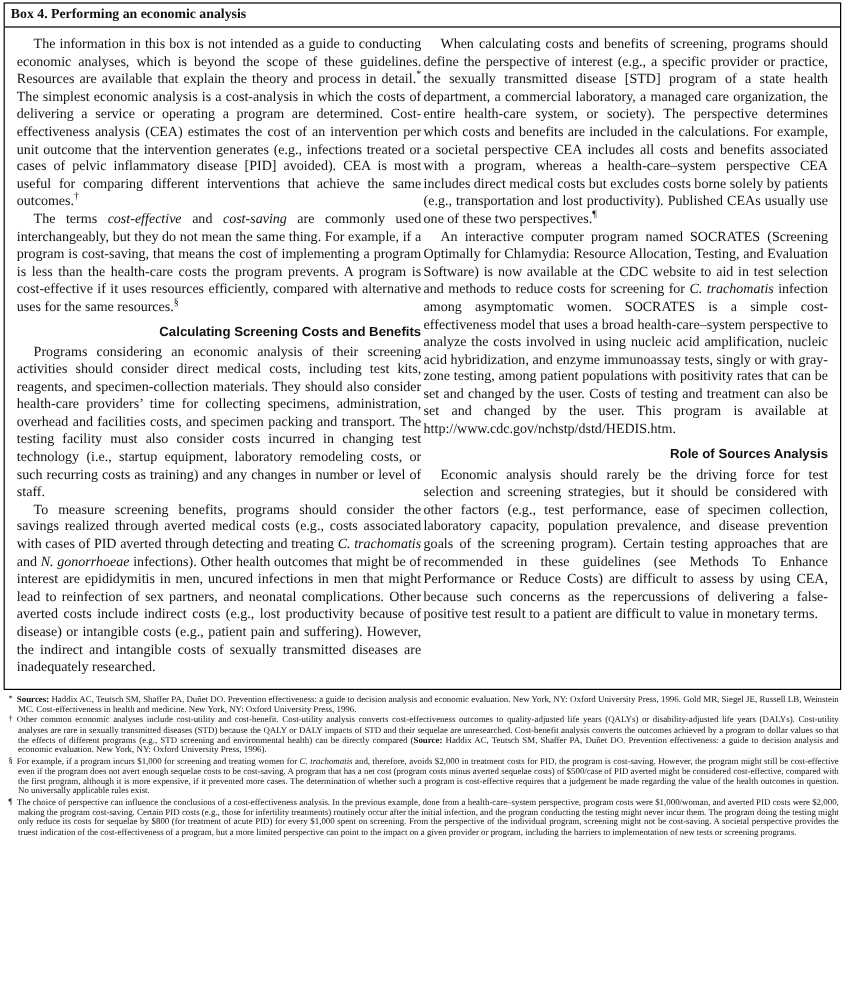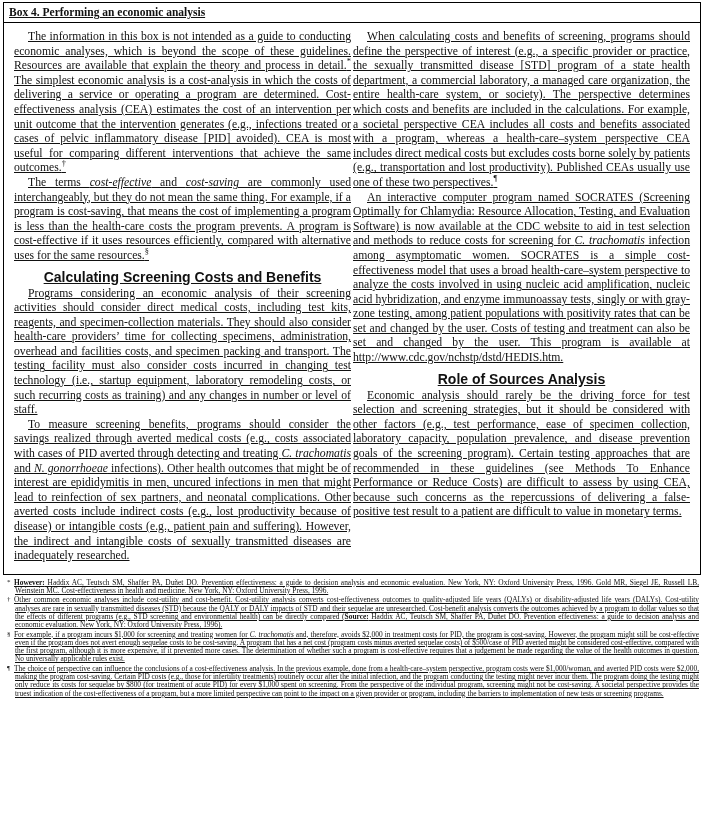--- a/index.html
+++ b/index.html
@@ -3,21 +3,21 @@
 <meta charset="utf-8">
 <style>
   html, body { margin: 0; padding: 0; }
   body {
     width: 704px; height: 820px;
     background: #ffffff;
     color: #111111;
     font-family: "Liberation Serif", serif;
     overflow: hidden;
   }
-  .page { padding: 2px 3px 0 3px; text-decoration: underline; }
+  .page { padding: 2px 3px 0 3px; }
 
   .box { border: 1.5px solid #000; background: #fff; }
   .box-header {
     font-weight: bold;
     font-size: 11.5px;
     line-height: 14px;
     padding: 2px 5px 3px 5px;
     border-bottom: 1.5px solid #000;
   }
   .box-body {
@@ -27,25 +27,25 @@
   }
   .col {
     flex: 1 1 0;
     font-size: 11.7px;
     line-height: 14.6px;
     text-align: justify;
   }
   .para { margin: 0; text-indent: 14px; }
   .subhead {
     font-family: "Liberation Sans", sans-serif;
-    font-size: 14px;
+    font-size: 11px;
     font-weight: bold;
     line-height: 14px;
     margin: 6px 0 3px 0;
-    text-align: center;
+    text-align: right;
   }
   sup { font-size: 0.72em; line-height: 0; }
   i { font-style: italic; }
 
   .footnotes {
     padding: 4px 2px 0 4px;
     font-size: 7.4px;
     line-height: 8.3px;
     text-align: justify;
   }
@@ -82,21 +82,21 @@
         <p class="para">An interactive computer program named SOCRATES (Screening Optimally for Chlamydia: Resource Allocation, Testing, and Evaluation Software) is now available at the CDC website to aid in test selection and methods to reduce costs for screening for <i>C. trachomatis</i> infection among asymptomatic women. SOCRATES is a simple cost-effectiveness model that uses a broad health-care–system perspective to analyze the costs involved in using nucleic acid amplification, nucleic acid hybridization, and enzyme immunoassay tests, singly or with gray-zone testing, among patient populations with positivity rates that can be set and changed by the user. Costs of testing and treatment can also be set and changed by the user. This program is available at http://www.cdc.gov/nchstp/dstd/HEDIS.htm.</p>
         <h3 class="subhead">Role of Sources Analysis</h3>
         <p class="para">Economic analysis should rarely be the driving force for test selection and screening strategies, but it should be considered with other factors (e.g., test performance, ease of specimen collection, laboratory capacity, population prevalence, and disease prevention goals of the screening program). Certain testing approaches that are recommended in these guidelines (see Methods To Enhance Performance or Reduce Costs) are difficult to assess by using CEA, because such concerns as the repercussions of delivering a false-positive test result to a patient are difficult to value in monetary terms.</p>
       </div>
 
     </div>
   </div>
 
   <div class="footnotes">
     <p class="fn">
-      <span class="fn-marker">*</span><span><b>However:</b> Haddix AC, Teutsch SM, Shaffer PA, Duñet DO. Prevention effectiveness: a guide to decision analysis and economic evaluation. New York, NY: Oxford University Press, 1996. Gold MR, Siegel JE, Russell LB, Weinstein MC. Cost-effectiveness in health and medicine. New York, NY: Oxford University Press, 1996.</span>
+      <span class="fn-marker">*</span><span><b>Sources:</b> Haddix AC, Teutsch SM, Shaffer PA, Duñet DO. Prevention effectiveness: a guide to decision analysis and economic evaluation. New York, NY: Oxford University Press, 1996. Gold MR, Siegel JE, Russell LB, Weinstein MC. Cost-effectiveness in health and medicine. New York, NY: Oxford University Press, 1996.</span>
     </p>
     <p class="fn">
       <span class="fn-marker">†</span><span>Other common economic analyses include cost-utility and cost-benefit. Cost-utility analysis converts cost-effectiveness outcomes to quality-adjusted life years (QALYs) or disability-adjusted life years (DALYs). Cost-utility analyses are rare in sexually transmitted diseases (STD) because the QALY or DALY impacts of STD and their sequelae are unresearched. Cost-benefit analysis converts the outcomes achieved by a program to dollar values so that the effects of different programs (e.g., STD screening and environmental health) can be directly compared (<b>Source:</b> Haddix AC, Teutsch SM, Shaffer PA, Duñet DO. Prevention effectiveness: a guide to decision analysis and economic evaluation. New York, NY: Oxford University Press, 1996).</span>
     </p>
     <p class="fn">
       <span class="fn-marker">§</span><span>For example, if a program incurs $1,000 for screening and treating women for <i>C. trachomatis</i> and, therefore, avoids $2,000 in treatment costs for PID, the program is cost-saving. However, the program might still be cost-effective even if the program does not avert enough sequelae costs to be cost-saving. A program that has a net cost (program costs minus averted sequelae costs) of $500/case of PID averted might be considered cost-effective, compared with the first program, although it is more expensive, if it prevented more cases. The determination of whether such a program is cost-effective requires that a judgement be made regarding the value of the health outcomes in question. No universally applicable rules exist.</span>
     </p>
     <p class="fn">
       <span class="fn-marker">¶</span><span>The choice of perspective can influence the conclusions of a cost-effectiveness analysis. In the previous example, done from a health-care–system perspective, program costs were $1,000/woman, and averted PID costs were $2,000, making the program cost-saving. Certain PID costs (e.g., those for infertility treatments) routinely occur after the initial infection, and the program conducting the testing might never incur them. The program doing the testing might only reduce its costs for sequelae by $800 (for treatment of acute PID) for every $1,000 spent on screening. From the perspective of the individual program, screening might not be cost-saving. A societal perspective provides the truest indication of the cost-effectiveness of a program, but a more limited perspective can point to the impact on a given provider or program, including the barriers to implementation of new tests or screening programs.</span>
     </p>

